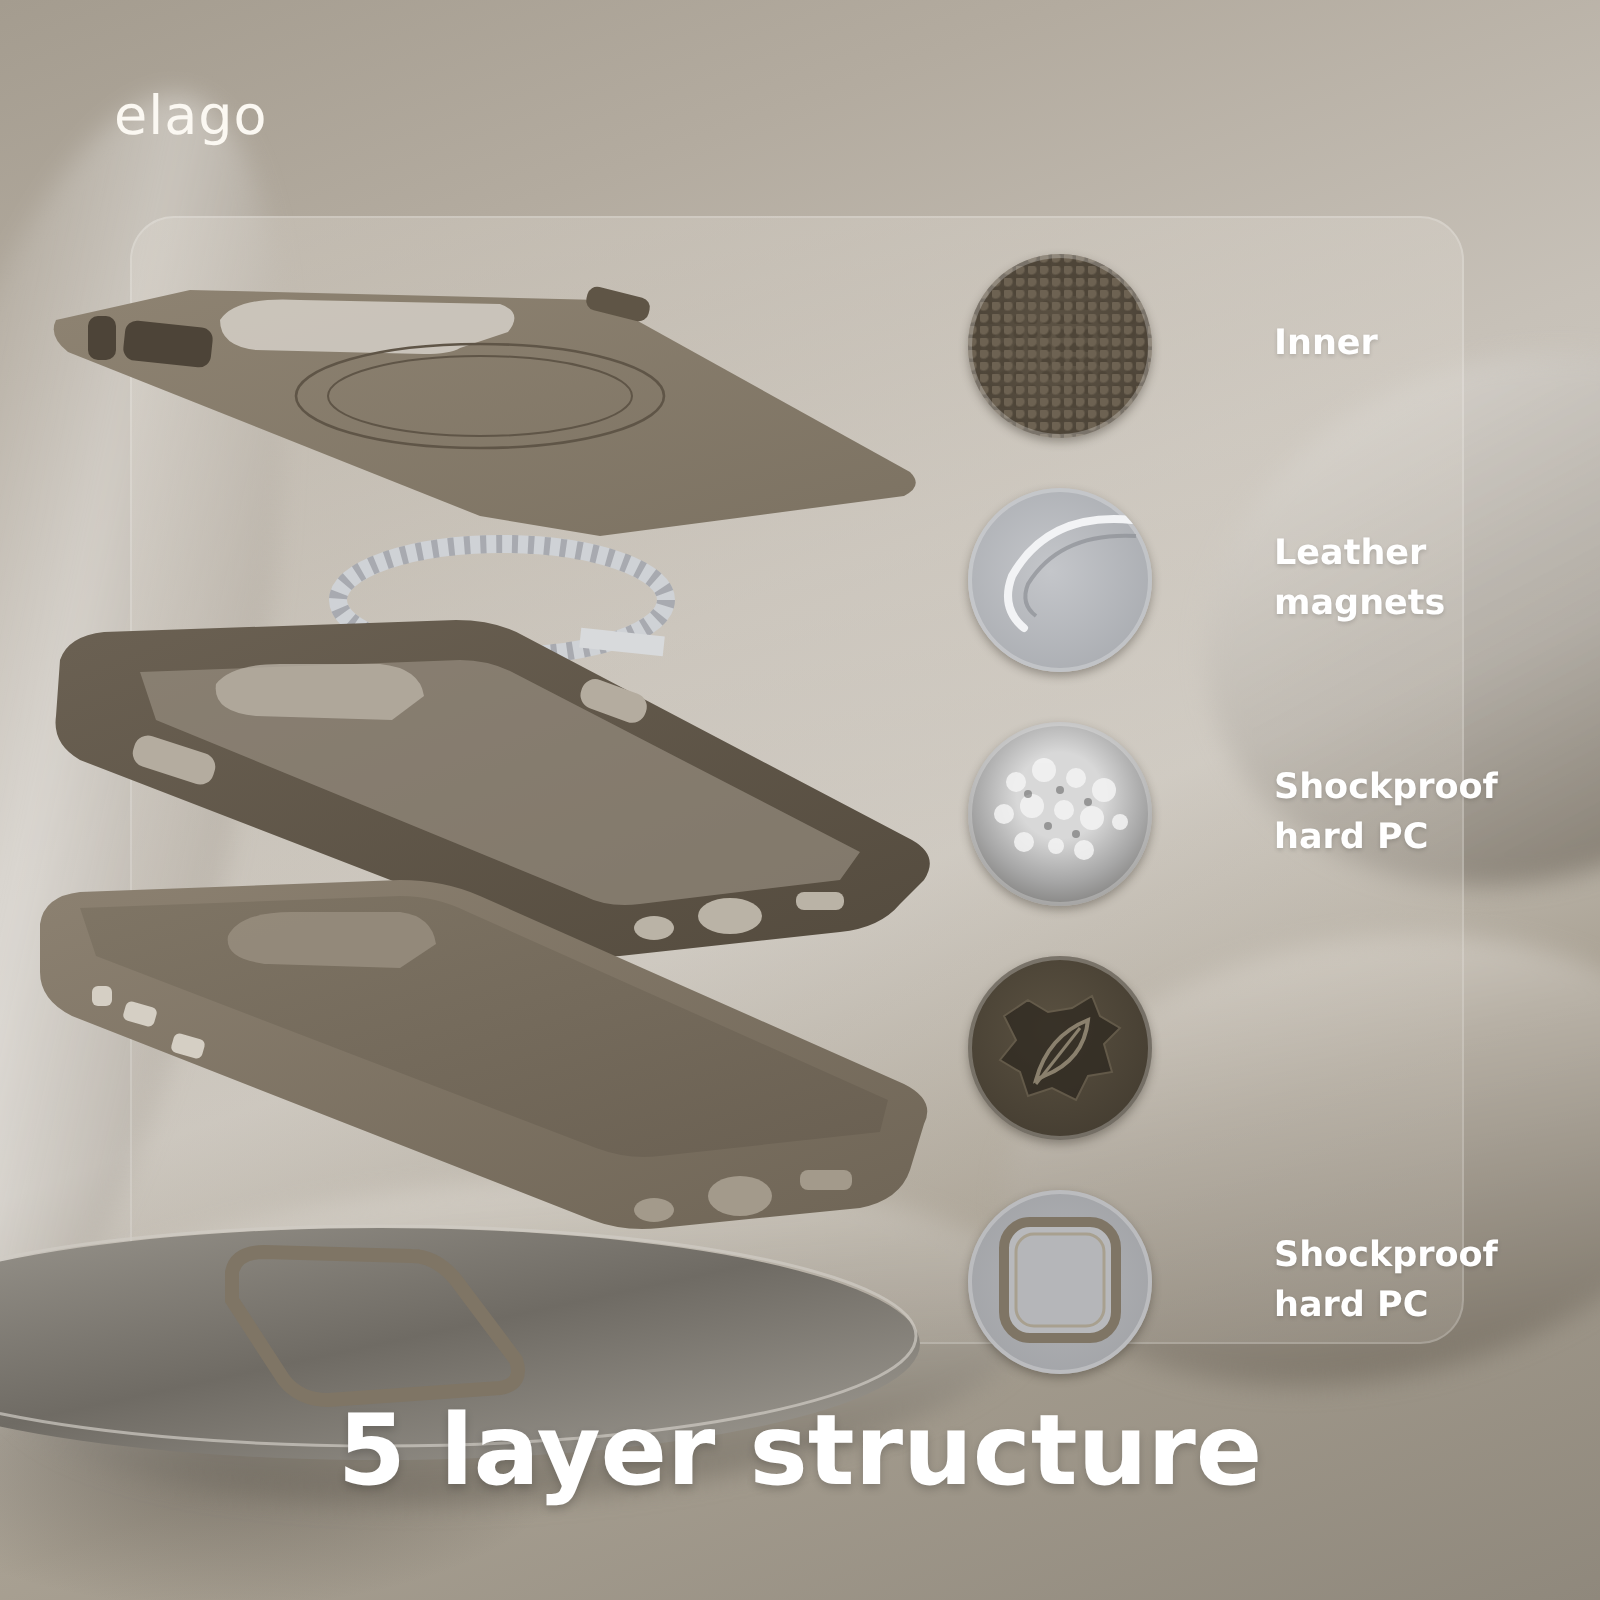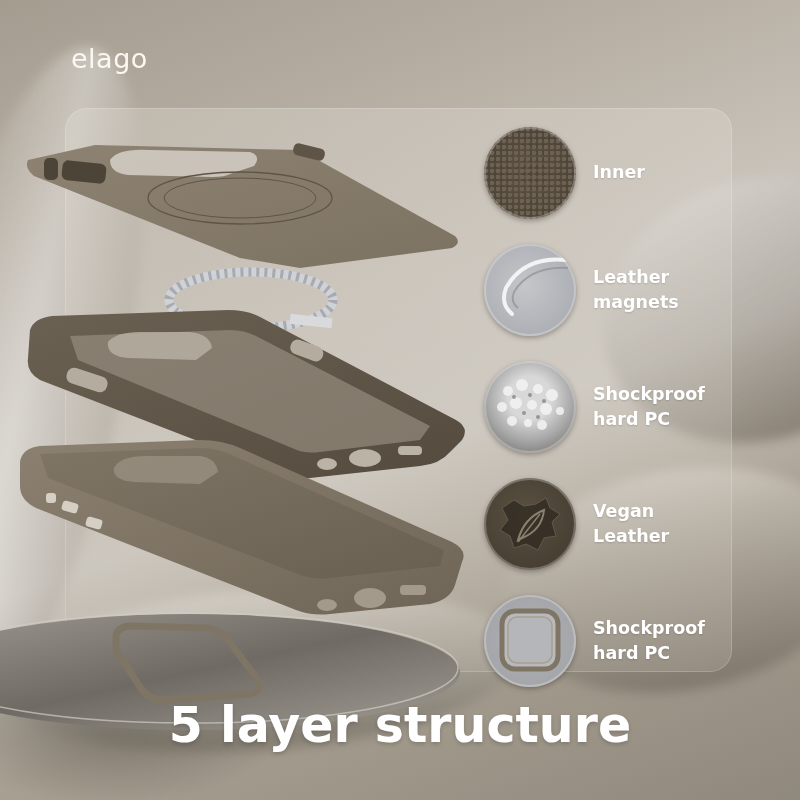--- a/index.html
+++ b/index.html
@@ -8,35 +8,35 @@
     background:
       radial-gradient(ellipse 260px 120px at 110px 720px, rgba(60,55,48,0.45), transparent 70%),
       linear-gradient(160deg,#a49c8f 0%,#b3ab9f 18%,#c7c1b8 40%,#cfcac2 55%,#a8a092 72%,#8f887c 100%);}
   
   .fold{position:absolute;border-radius:50%;filter:blur(6px);}
   .f1{left:-80px;top:40px;width:200px;height:700px;background:linear-gradient(90deg,rgba(255,255,255,0.0),rgba(255,255,255,0.35),rgba(120,110,98,0.25));transform:rotate(12deg);}
   .f2{right:-120px;top:180px;width:320px;height:260px;background:linear-gradient(170deg,rgba(255,255,255,0.3),rgba(90,82,70,0.55));transform:rotate(-18deg);}
   .f3{right:-60px;top:470px;width:360px;height:220px;background:linear-gradient(180deg,rgba(230,225,218,0.5),rgba(100,92,80,0.5));transform:rotate(-10deg);}
   .f4{left:0;top:590px;width:520px;height:160px;background:linear-gradient(180deg,rgba(240,236,230,0.5),rgba(90,84,74,0.45));transform:rotate(-4deg);}
 
-  .logo{position:absolute;left:71px;top:43px;color:#fbf8f2;font-family:"DejaVu Sans",sans-serif;font-size:27px;letter-spacing:0.5px;font-weight:normal;}
+  .logo{position:absolute;left:57px;top:43px;color:#fbf8f2;font-family:"DejaVu Sans",sans-serif;font-size:27px;letter-spacing:0.5px;font-weight:normal;}
 
   .panel{position:absolute;left:65px;top:108px;width:667px;height:564px;border-radius:22px;
     background:linear-gradient(180deg,rgba(225,220,212,0.35),rgba(190,183,172,0.28));
     box-shadow:inset 0 0 0 1px rgba(255,255,255,0.18);}
 
   
   .art{position:absolute;left:0;top:0;width:800px;height:800px;}
 
   .features{position:absolute;left:484px;top:114px;width:240px;}
   .feat{position:relative;height:117px;display:flex;align-items:center;}
   .badge{width:92px;height:92px;border-radius:50%;flex:none;position:relative;overflow:hidden;
     box-shadow:0 2px 5px rgba(40,34,26,0.35), inset 0 0 0 2px rgba(255,255,255,0.25);}
   .label{margin-left:17px;color:#ffffff;font-family:"DejaVu Sans",sans-serif;font-size:17.5px;line-height:25px;font-weight:bold;text-shadow:0 1px 2px rgba(0,0,0,0.15);}
-  .label span{display:block;white-space:nowrap;}
+  .label span{display:block;white-space:nowrap;margin-left:44px;}
 
   .b-suede{background:
       radial-gradient(circle at 30% 30%, #6d6252 0 2px, transparent 3px),
       radial-gradient(circle at 60% 70%, #4e4538 0 2px, transparent 3px),
       radial-gradient(circle at 50% 50%, #5f5546, #463e33);
       background-size:6px 6px,7px 7px,100% 100%;}
   .b-magnet{background:radial-gradient(circle at 45% 45%,#c4c6ca,#a3a6ab);}
   .b-pc{background:radial-gradient(circle at 50% 40%,#d8d8d8 0 30%,#a6a6a6 60%,#5e5c58 100%);}
   .b-leather{background:radial-gradient(circle at 45% 40%,#5a5141,#3f382d);}
   .b-frame{background:radial-gradient(circle,#b2b3b6,#9ea0a4);}
@@ -181,24 +181,20 @@
       </div>
     </div>
     <div class="feat">
       <div class="badge b-leather">
         <svg width="92" height="92" viewBox="0 0 92 92">
           <path d="M30 22 L40 28 L52 26 L62 20 L66 30 L76 36 L68 44 L72 58 L60 60 L54 72 L42 66 L30 70 L26 58 L16 52 L24 42 L18 30 Z" fill="#2e2820" opacity="0.75" stroke="#6a604f" stroke-width="1"></path>
           <path d="M34 62 Q40 40 60 32 Q58 52 38 60 Z" fill="none" stroke="#8a806d" stroke-width="2"></path>
           <path d="M34 64 L56 36" stroke="#8a806d" stroke-width="1.5"></path>
         </svg>
       </div>
-      <div class="label">
-        <span>Vegan</span>
-        <span>Leather</span>
-      </div>
     </div>
     <div class="feat">
       <div class="badge b-frame">
         <svg width="92" height="92" viewBox="0 0 92 92">
           <rect x="18" y="16" width="56" height="58" rx="13" fill="#b8b9bc" stroke="#7f7565" stroke-width="5"></rect>
           <rect x="24" y="22" width="44" height="46" rx="9" fill="#b5b6b9" stroke="#a8a08f" stroke-width="1.5"></rect>
         </svg>
       </div>
       <div class="label">
         <span>Shockproof</span>

